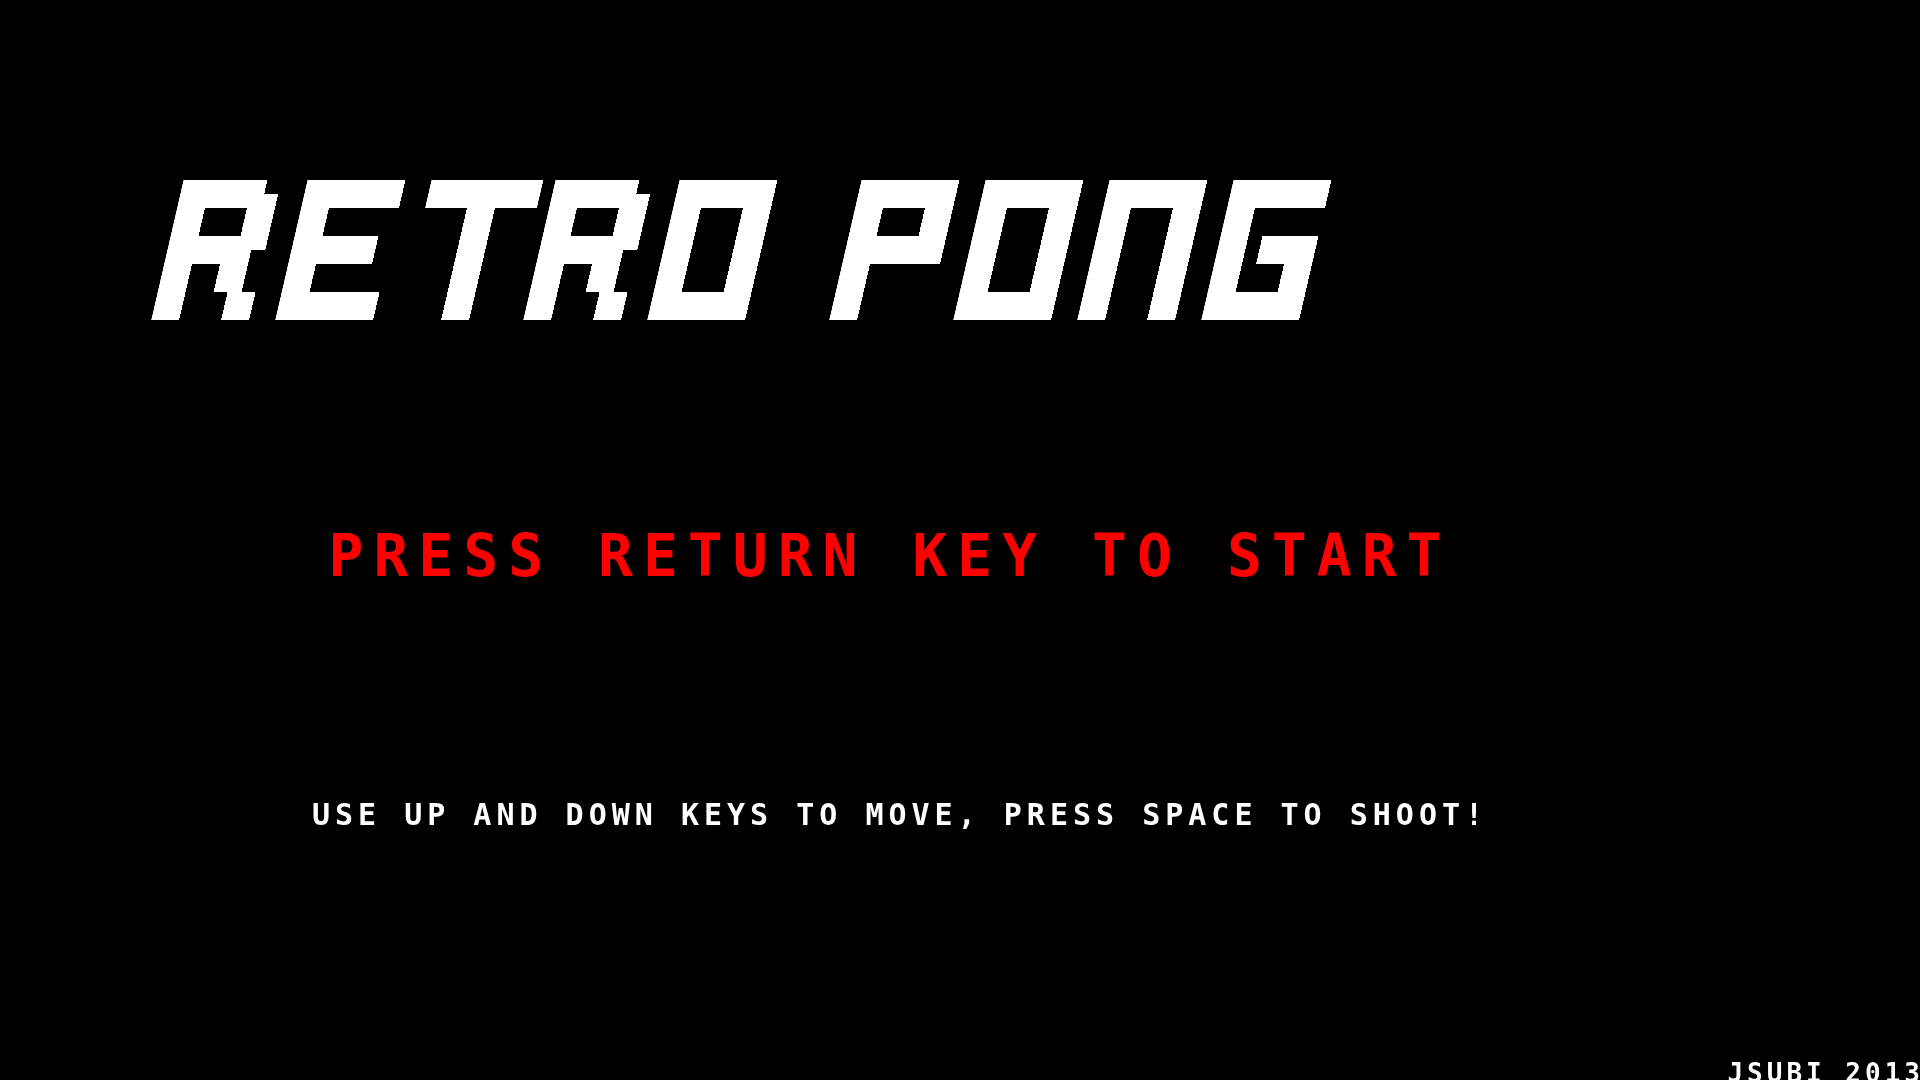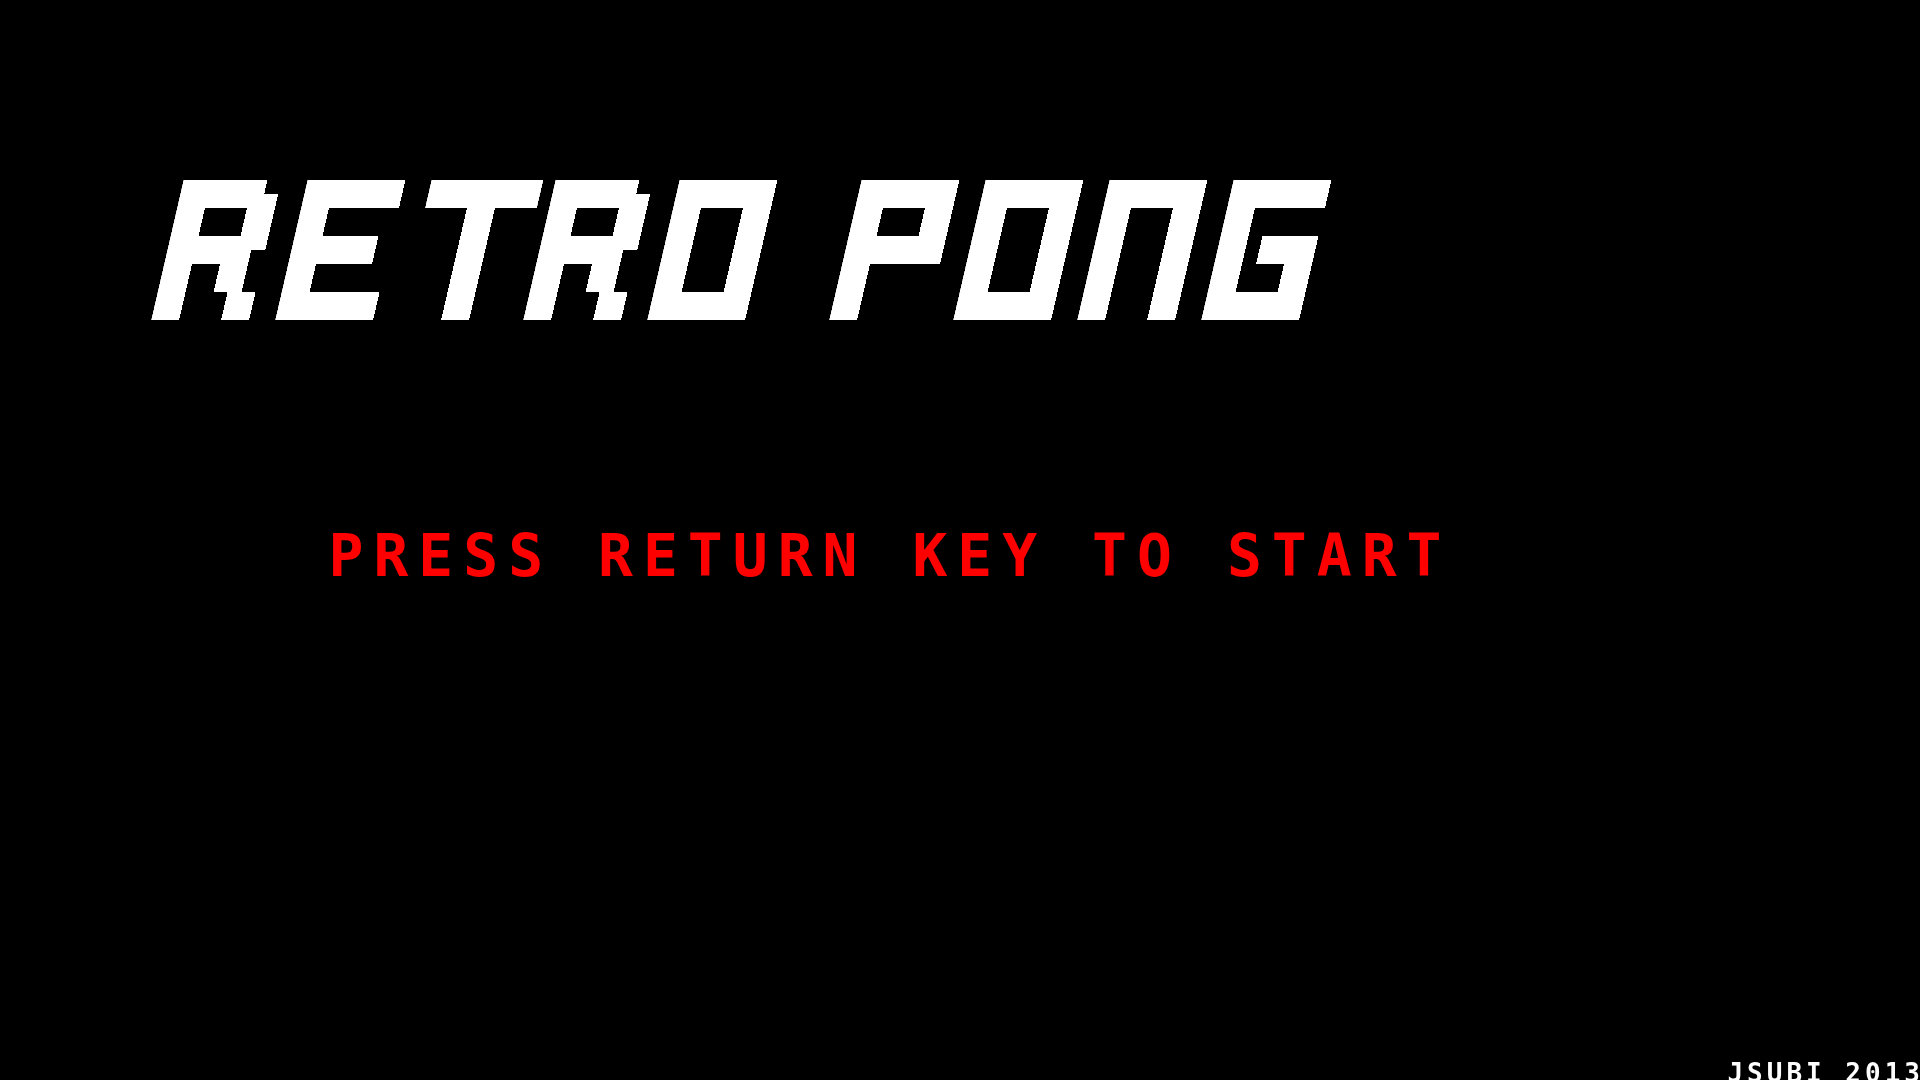--- a/index.html
+++ b/index.html
@@ -220,16 +220,17 @@
             </g>
           </svg>
         </div>
       </div>
 
     </div>
   </div>
 
   <div class="prompt">PRESS RETURN KEY TO START</div>
 
+  <div class="instructions">USE UP AND DOWN KEYS TO MOVE, PRESS SPACE TO SHOOT!</div>
 
   <div class="credit">JSUBI 2013</div>
 
 </div>
 
 </body></html>

